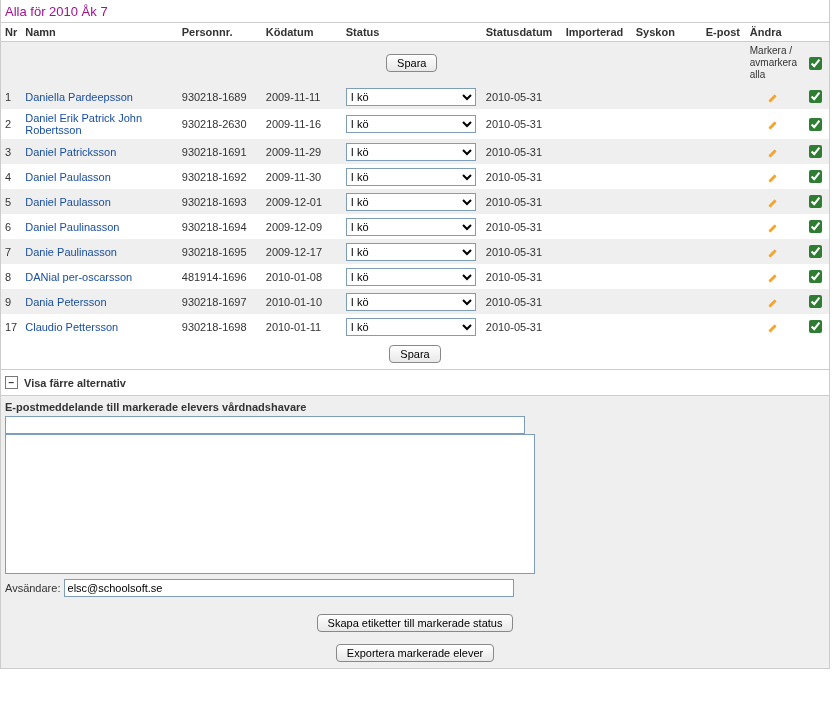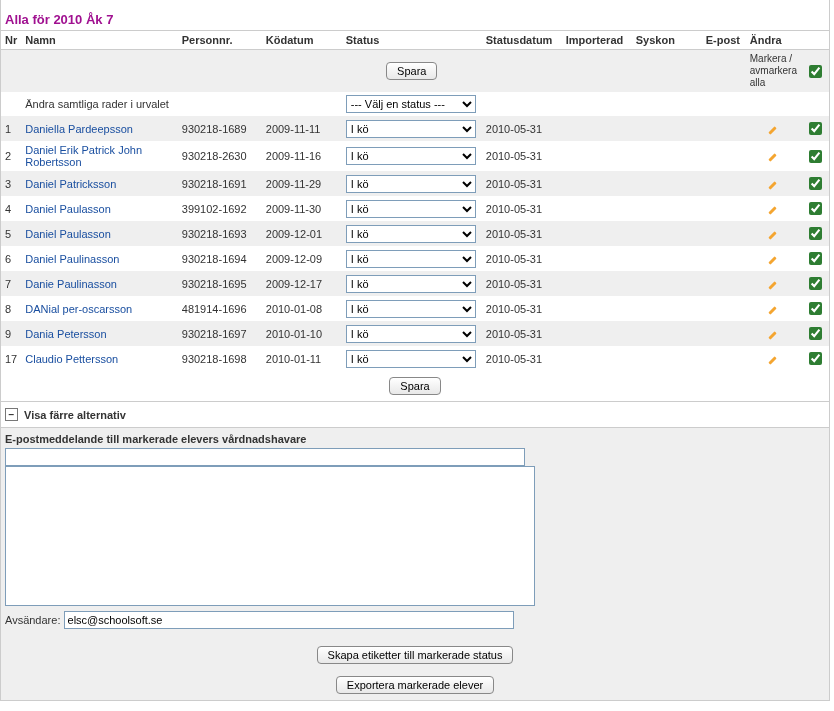--- a/index.html
+++ b/index.html
@@ -12,23 +12,23 @@
   }
   .container {
     width: 830px;
     margin: 0;
     border: 1px solid #ccc;
     border-top: none;
     background: #fff;
   }
   .page-title {
     color: #a01090;
-    font-weight: bold;
+    font-weight: normal;
     font-size: 13px;
-    padding: 12px 4px 3px 4px;
+    padding: 4px 4px 3px 4px;
     border-bottom: 1px solid #ccc;
   }
   table.data {
     width: 100%;
     border-collapse: collapse;
   }
   table.data th {
     text-align: left;
     font-weight: bold;
     font-size: 11px;
@@ -160,35 +160,20 @@
           <td></td>
           <td></td>
         <td class="btn-cell"><button class="btn" type="button">Spara</button></td>
         <td></td>
           <td></td>
           <td></td>
           <td></td>
         <td style="font-weight:normal;font-size:10px;line-height:1.2">Markera / avmarkera alla</td>
         <td style="text-align:center"><input type="checkbox" class="chk" checked="" style=""></td>
       </tr>
-      <tr class="even">
-        <td></td>
-        <td colspan="3">Ändra samtliga rader i urvalet</td>
-        <td>
-          <select class="status-sel">
-            <option>--- Välj en status ---</option>
-          </select>
-        </td>
-        <td></td>
-          <td></td>
-          <td></td>
-          <td></td>
-          <td></td>
-          <td></td>
-      </tr>
     <tr class="odd">
           <td>1</td>
           <td><a class="link">Daniella Pardeepsson</a></td>
           <td>930218-1689</td>
           <td>2009-11-11</td>
           <td><select class="status-sel"><option>I kö</option></select></td>
           <td>2010-05-31</td>
           <td></td>
           <td></td>
           <td style="text-align:center"></td>
@@ -217,21 +202,21 @@
           <td>2010-05-31</td>
           <td></td>
           <td></td>
           <td style="text-align:center"></td>
           <td style="text-align:center"><span class="edit-icon"></span></td>
           <td style="text-align:center"><input type="checkbox" class="chk" checked="" style=""></td>
         </tr>
         <tr class="even">
           <td>4</td>
           <td><a class="link">Daniel Paulasson</a></td>
-          <td>399102-1692</td>
+          <td>930218-1692</td>
           <td>2009-11-30</td>
           <td><select class="status-sel"><option>I kö</option></select></td>
           <td>2010-05-31</td>
           <td></td>
           <td></td>
           <td style="text-align:center"></td>
           <td style="text-align:center"><span class="edit-icon"></span></td>
           <td style="text-align:center"><input type="checkbox" class="chk" checked="" style=""></td>
         </tr>
         <tr class="odd">

